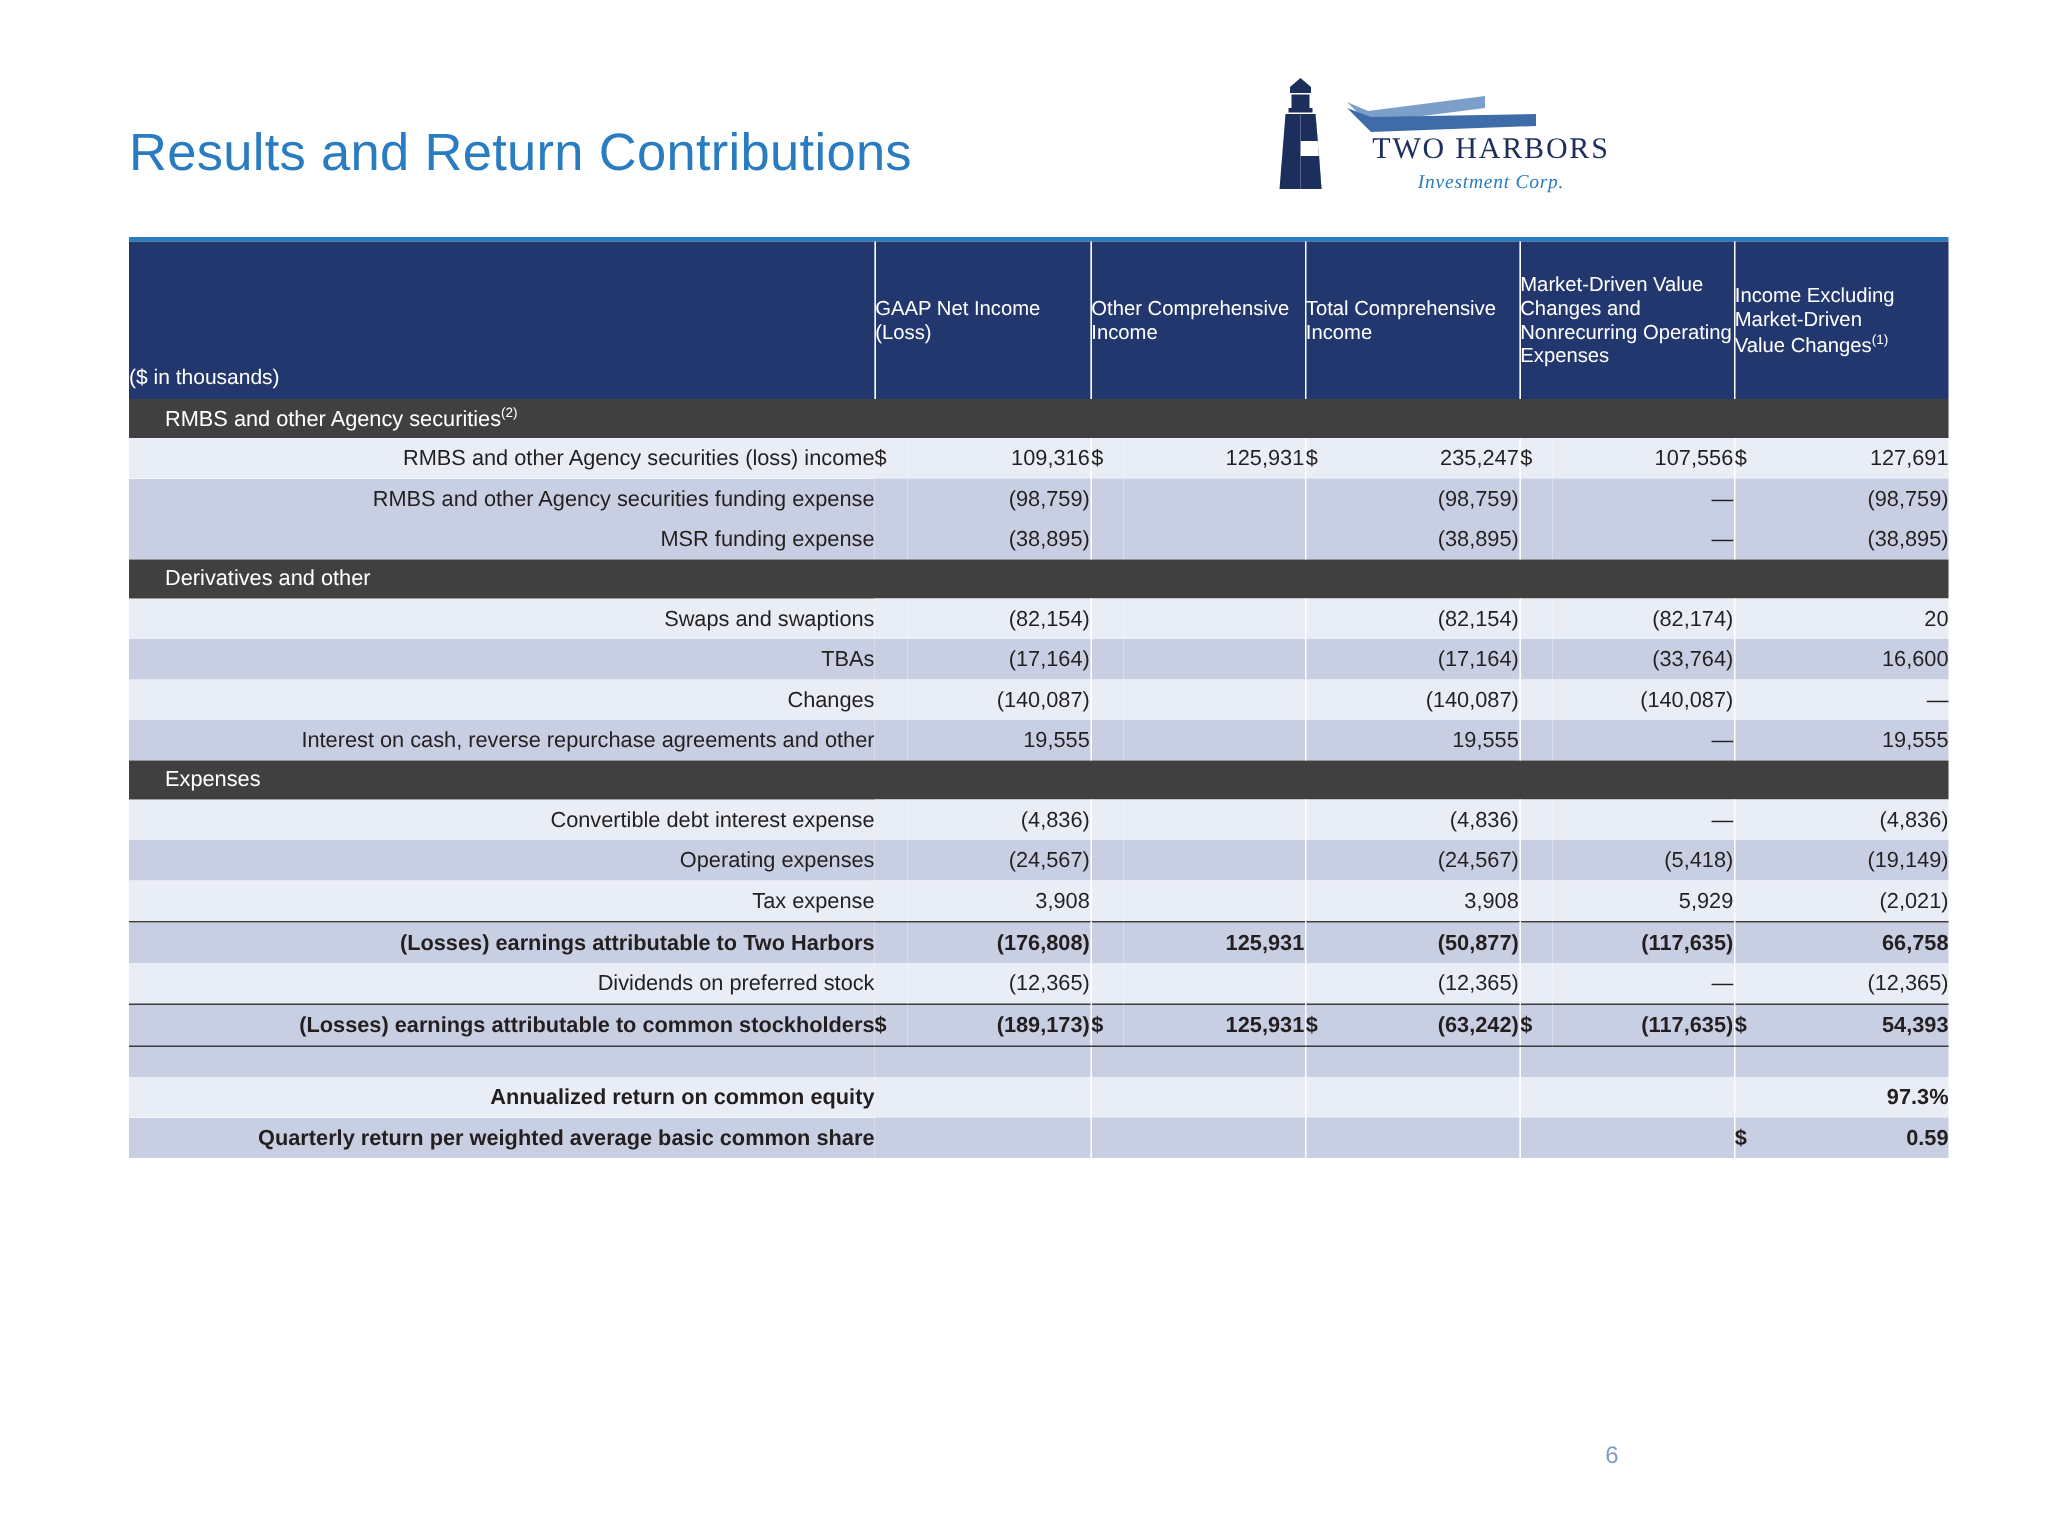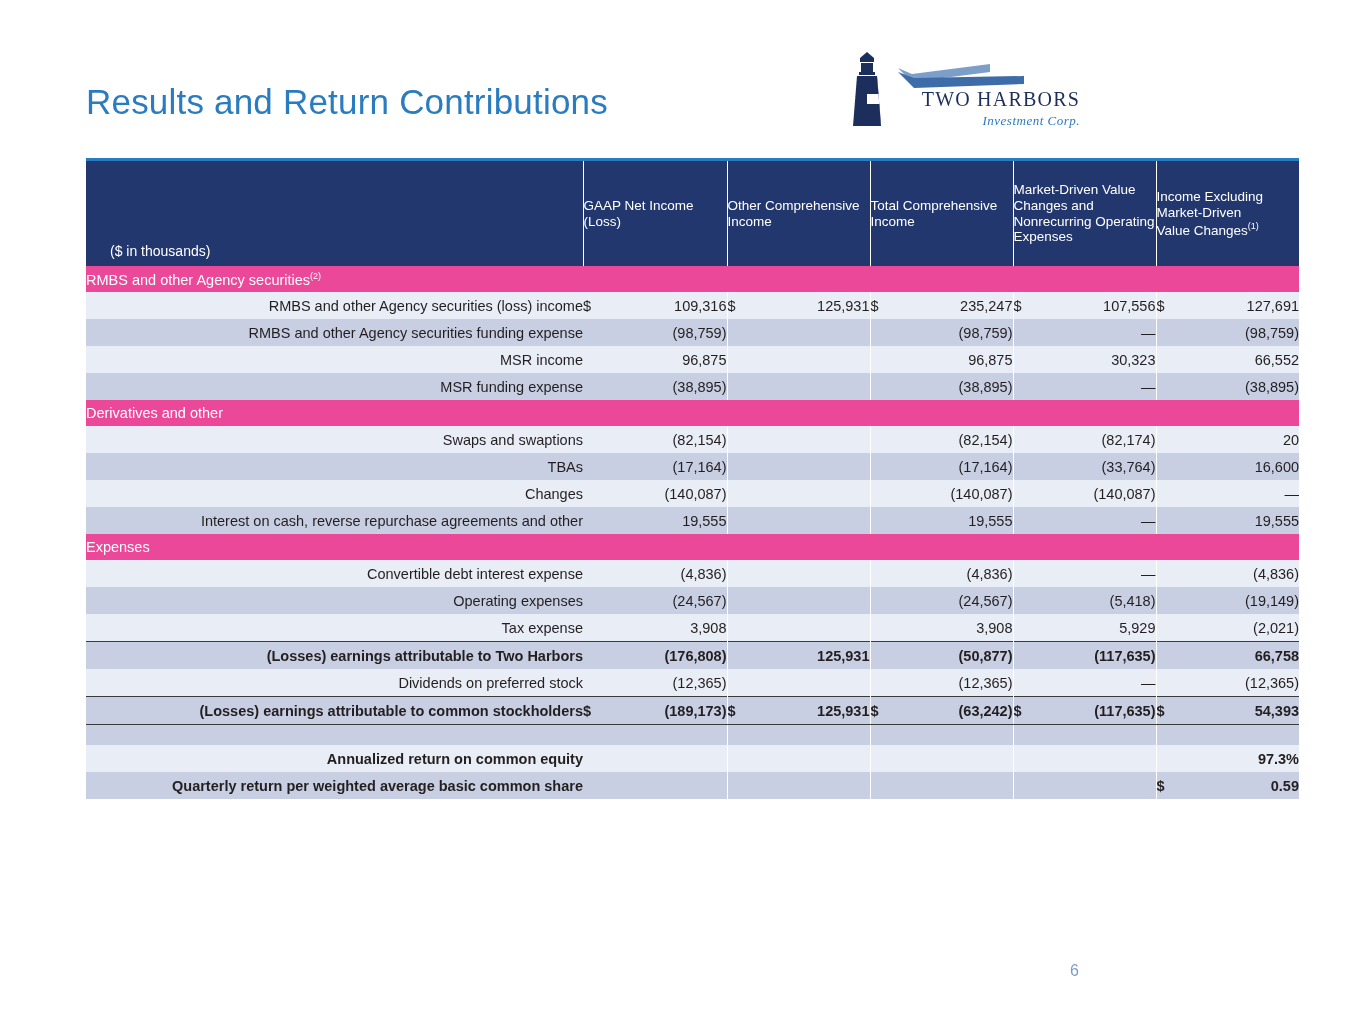--- a/index.html
+++ b/index.html
@@ -37,21 +37,21 @@
     position: absolute;
     right: 64px;
     top: 48px;
     width: 240px;
     height: 86px;
   }
   .logo-text {
     position: absolute;
     left: 66px;
     top: 40px;
-    text-align: right;
+    text-align: center;
     width: 172px;
   }
   .logo-name {
     font-size: 20px;
     letter-spacing: 1.2px;
     color: #1c2f5c;
     font-family: "Liberation Serif", serif;
     font-weight: normal;
   }
   .logo-sub {
@@ -91,33 +91,33 @@
     font-size: 13.5px;
     line-height: 1.15;
     text-align: left;
     height: 98px;
     border-right: 1px solid #ffffff;
     padding: 2px 4px;
   }
   .hdr-row th.first {
     text-align: left;
     vertical-align: bottom;
-    padding-left: 24px;
+    padding-left: 0;
     padding-bottom: 7px;
     font-size: 14px;
   }
   .hdr-row th:last-child { border-right: none; }
   sup { font-size: 9px; vertical-align: super; }
 
   tr.section td {
-    background: #ec4899;
+    background: #404040;
     color: #ffffff;
     font-size: 14.5px;
     height: 26px;
-    padding-left: 0;
+    padding-left: 24px;
   }
   tr.data td {
     height: 27px;
   }
   tr.data.odd td { background: #e9edf6; }
   tr.data.even td { background: #c9cfe3; }
 
   td.label {
     padding-left: 8px;
     text-align: right;
@@ -231,33 +231,20 @@
           <td class="cur"></td>
           <td class="num cellgrp"></td>
           <td class="cur"></td>
           <td class="num cellgrp">(98,759)</td>
           <td class="cur"></td>
           <td class="num cellgrp">—</td>
           <td class="cur"></td>
           <td class="num">(98,759)</td>
         </tr>
 
-        <tr class="data odd">
-          <td class="label">MSR income</td>
-          <td class="cur"></td>
-          <td class="num cellgrp">96,875</td>
-          <td class="cur"></td>
-          <td class="num cellgrp"></td>
-          <td class="cur"></td>
-          <td class="num cellgrp">96,875</td>
-          <td class="cur"></td>
-          <td class="num cellgrp">30,323</td>
-          <td class="cur"></td>
-          <td class="num">66,552</td>
-        </tr>
         <tr class="data even">
           <td class="label">MSR funding expense</td>
           <td class="cur"></td>
           <td class="num cellgrp">(38,895)</td>
           <td class="cur"></td>
           <td class="num cellgrp"></td>
           <td class="cur"></td>
           <td class="num cellgrp">(38,895)</td>
           <td class="cur"></td>
           <td class="num cellgrp">—</td>

